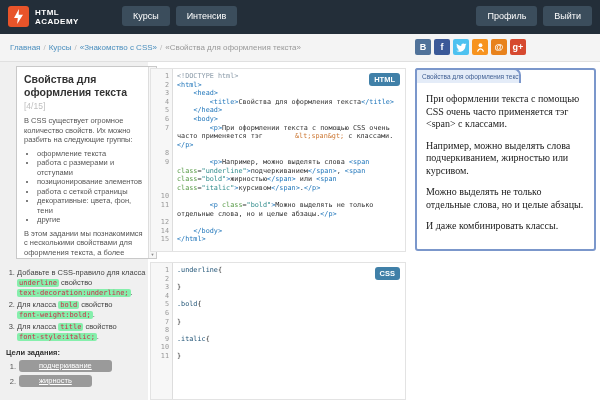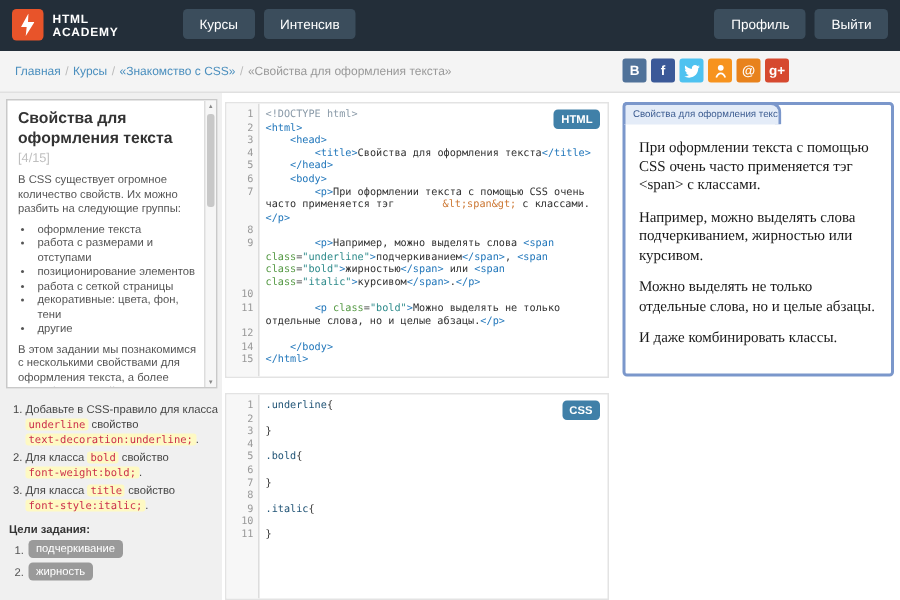--- a/index.html
+++ b/index.html
@@ -31,47 +31,47 @@
   .breadcrumb .bc-cur { color:#999; }
   .breadcrumb .bc-sep { color:#bbb; margin:0 3px; }
   .social { position:absolute; left:415px; top:5px; display:flex; gap:3px; }
   .social-icon { width:16px; height:16px; border-radius:2px; color:#fff; font-weight:bold;
                  font-size:9px; display:flex; align-items:center; justify-content:center;
                  cursor:pointer; }
   .social-icon svg { width:11px; height:11px; }
 
   
   .left-col { position:absolute; left:0; top:62px; width:148px; height:338px; background:#f0f0f0; }
-  .theory-card { position:absolute; left:4px; top:66px; width:141px; height:193px;
+  .theory-card { position:absolute; left:16px; top:66px; width:141px; height:193px;
                  background:#fff; border:1px solid #c9c9c9; overflow:hidden; }
   .theory-inner { padding:6px 12px 4px 7px; }
   .theory-title { font-size:10.5px; font-weight:bold; color:#333; line-height:13px; }
   .theory-progress { font-weight:normal; color:#bfbfbf; font-size:8.5px; }
   .theory-p { font-size:7.5px; color:#555; line-height:9.5px; margin-top:3px; }
   .theory-ul { margin:4px 0 4px 13px; font-size:7.5px; color:#555; line-height:9.5px; }
   .vscroll { position:absolute; right:0; top:0; bottom:0; width:8px; background:#f6f6f6;
              border-left:1px solid #ddd; }
   .vscroll .arr { position:absolute; left:0; width:7px; text-align:center; font-size:4px;
                   color:#888; cursor:pointer; }
   .vscroll .arr.up { top:1px; }
   .vscroll .arr.down { bottom:1px; }
   .vscroll .thumb { position:absolute; left:1px; top:9px; width:5px; height:62px;
                     background:#c8c8c8; border-radius:2px; cursor:pointer; }
 
   .task { position:absolute; left:6px; top:268px; width:140px; }
   .task-title { font-size:11px; font-weight:bold; color:#333; margin-bottom:3px; }
   .task-ol { margin-left:11px; font-size:7.5px; color:#444; line-height:10px; }
   .task-ol li { margin-bottom:2px; }
   .code-chip { font-family:"DejaVu Sans Mono", monospace; font-size:7px; color:#cb2f4b;
-               background:#fef9c3; padding:0 2px; border-radius:2px; white-space:nowrap; }
+               background:#86efac; padding:0 2px; border-radius:2px; white-space:nowrap; }
   .goals-title { font-size:7.5px; font-weight:bold; color:#333; margin-top:6px; }
   .goal-row { font-size:7.5px; color:#555; margin-top:3px; display:flex; align-items:center; }
   .goal-num { width:10px; text-align:right; margin-right:3px; }
-  .goal-badge { background:#9a9a9a; color:#fff; font-size:7.5px; padding:1px 5px 2px;
-                border-radius:3px; }
+  .goal-badge { background:#9a9a9a; color:#fff; font-size:7.5px; padding:1px 20px 2px;
+                border-radius:3px;text-decoration:underline; }
 
   
   .editor { position:absolute; left:150px; width:256px; background:#fff;
             border:1px solid #e3e3e3; overflow:hidden; cursor:text; }
   .editor.html { top:68px; height:184px; }
   .editor.css  { top:262px; height:138px; }
   .gutter { position:absolute; left:0; top:0; bottom:0; width:22px; background:#f7f7f7;
             border-right:1px solid #ddd; }
   .lines { position:relative; padding-top:3px; }
   .cm-row { display:flex; align-items:flex-start; }

